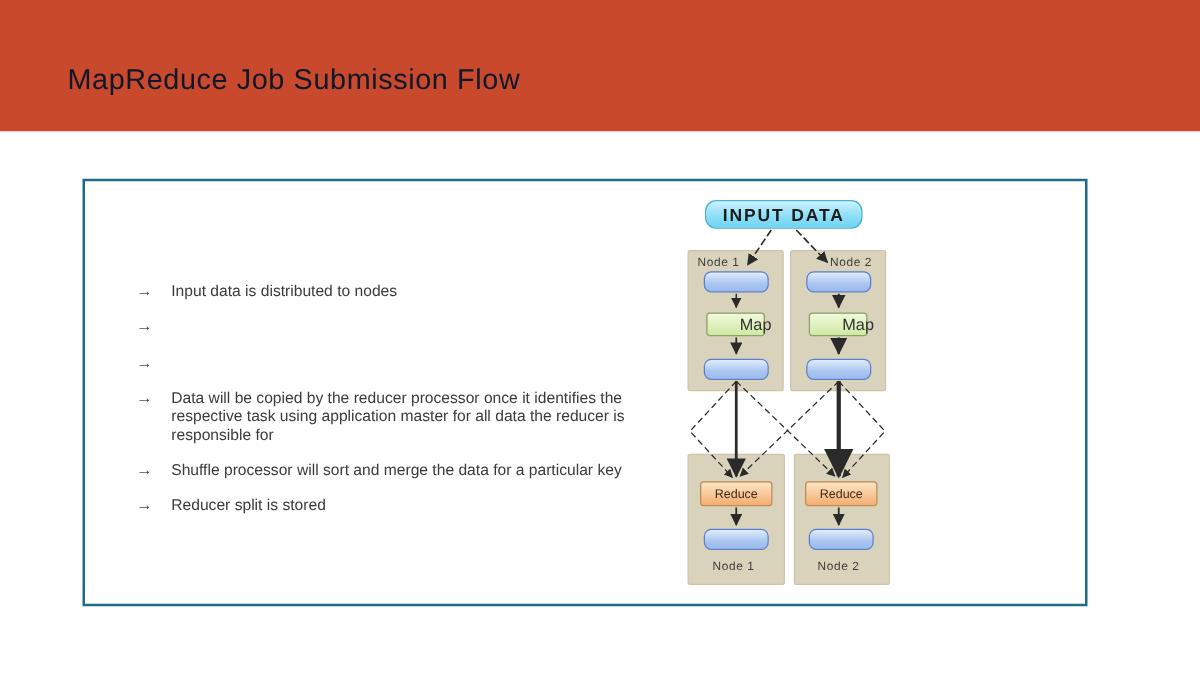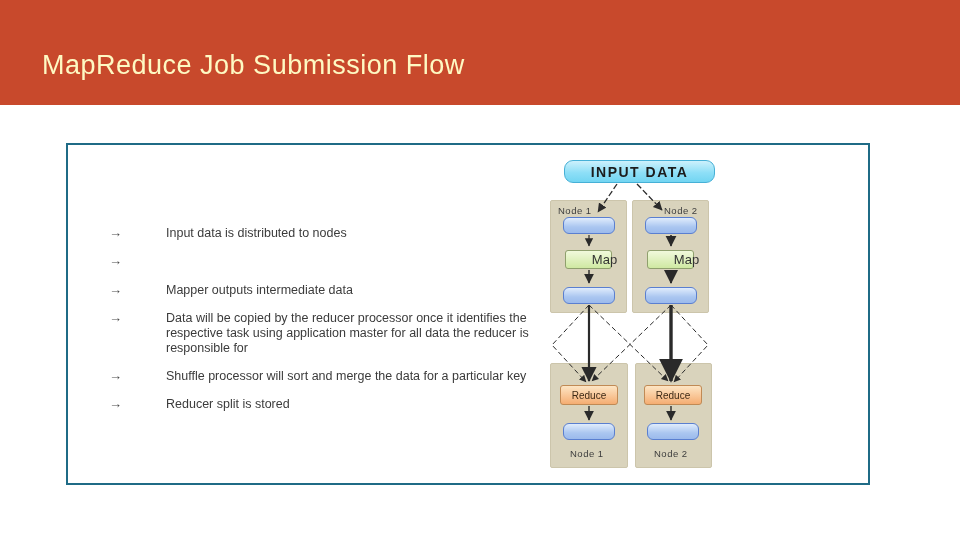--- a/index.html
+++ b/index.html
@@ -1,39 +1,39 @@
 <!DOCTYPE html>
 <html><head>
 <meta charset="utf-8">
 <style>
   * { margin:0; padding:0; box-sizing:border-box; }
   body { width:960px; height:540px; font-family:"Liberation Sans", sans-serif; background:#ffffff; overflow:hidden; }
   .slide { position:relative; width:960px; height:540px; background:#ffffff; }
 
   
   .header { position:absolute; left:0; top:0; width:960px; height:105px; background:#c8492c; }
-  .title { position:absolute; left:42px; top:50px; font-size:27px; font-weight:300; letter-spacing:0.5px; color:#fef9c3; }
+  .title { position:absolute; left:54px; top:50px; font-size:23px; font-weight:300; letter-spacing:0.5px; color:#0f172a; }
 
   
   .content-box { position:absolute; left:66px; top:143px; width:804px; height:342px; border:2px solid #1f6b86; background:#ffffff; }
 
   
   .bullets { list-style:none; position:relative; width:100%; height:100%; }
   .bullet { position:absolute; left:41px; display:flex; align-items:flex-start; gap:11px; color:#3b3b3b; font-size:12.5px; line-height:15px; }
   .bullet .arrow { color:#4a4a4a; font-size:13px; line-height:14px; flex:0 0 17px; }
-  .bullet .txt { white-space:nowrap;margin-left:29px; }
+  .bullet .txt { white-space:nowrap; }
   .bullet.wrap .txt { white-space:normal; width:398px; }
   .b1 { top:81px; } .b2 { top:109px; } .b3 { top:138px; }
   .b4 { top:166px; } .b5 { top:224px; } .b6 { top:252px; }
 
   
   .diagram { position:absolute; left:540px; top:150px; width:210px; height:335px; }
   .dg-abs { position:absolute; }
 
-  .input-box { left:24px; top:10px; width:151px; height:23px;
+  .input-box { left:24px; top:10px; width:126px; height:23px;
     background:linear-gradient(#cdf1fc, #8edff7 55%, #72d5f2);
     border:1px solid #46b0d6; border-radius:9px;
     display:flex; align-items:center; justify-content:center;
     font-size:14px; font-weight:bold; letter-spacing:1.5px; color:#1c1c1c; }
 
   .panel { background:#d9d3bc; border:1px solid #ccc5ab; border-radius:2px; }
   .panel-tl { left:10px;  top:50px;  width:77px; height:113px; }
   .panel-tr { left:92px;  top:50px;  width:77px; height:113px; }
   .panel-bl { left:10px;  top:213px; width:78px; height:105px; }
   .panel-br { left:95px;  top:213px; width:77px; height:105px; }
@@ -86,21 +86,20 @@
     <ul class="bullets">
       <li class="bullet b1">
         <span class="arrow">→</span>
         <span class="txt">Input data is distributed to nodes</span>
       </li>
       <li class="bullet b2">
         <span class="arrow">→</span>
       </li>
       <li class="bullet b3">
         <span class="arrow">→</span>
-        <span class="txt">Mapper outputs intermediate data</span>
       </li>
       <li class="bullet b4 wrap">
         <span class="arrow">→</span>
         <span class="txt">Data will be copied by the reducer processor once it identifies the respective task using application master for all data the reducer is responsible for</span>
       </li>
       <li class="bullet b5">
         <span class="arrow">→</span>
         <span class="txt">Shuffle processor will sort and merge the data for a particular key</span>
       </li>
       <li class="bullet b6">

